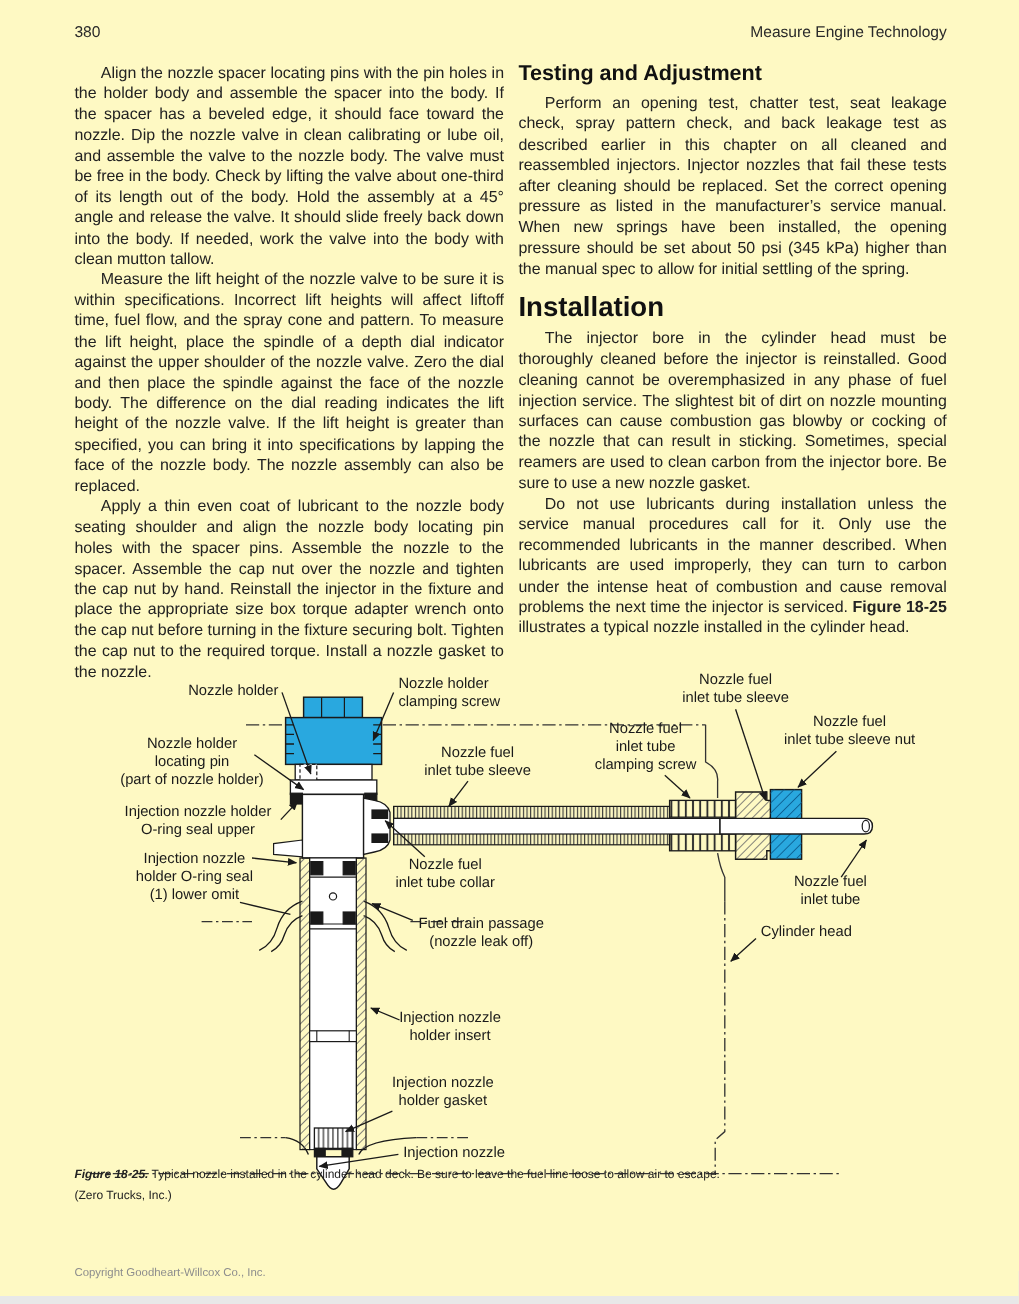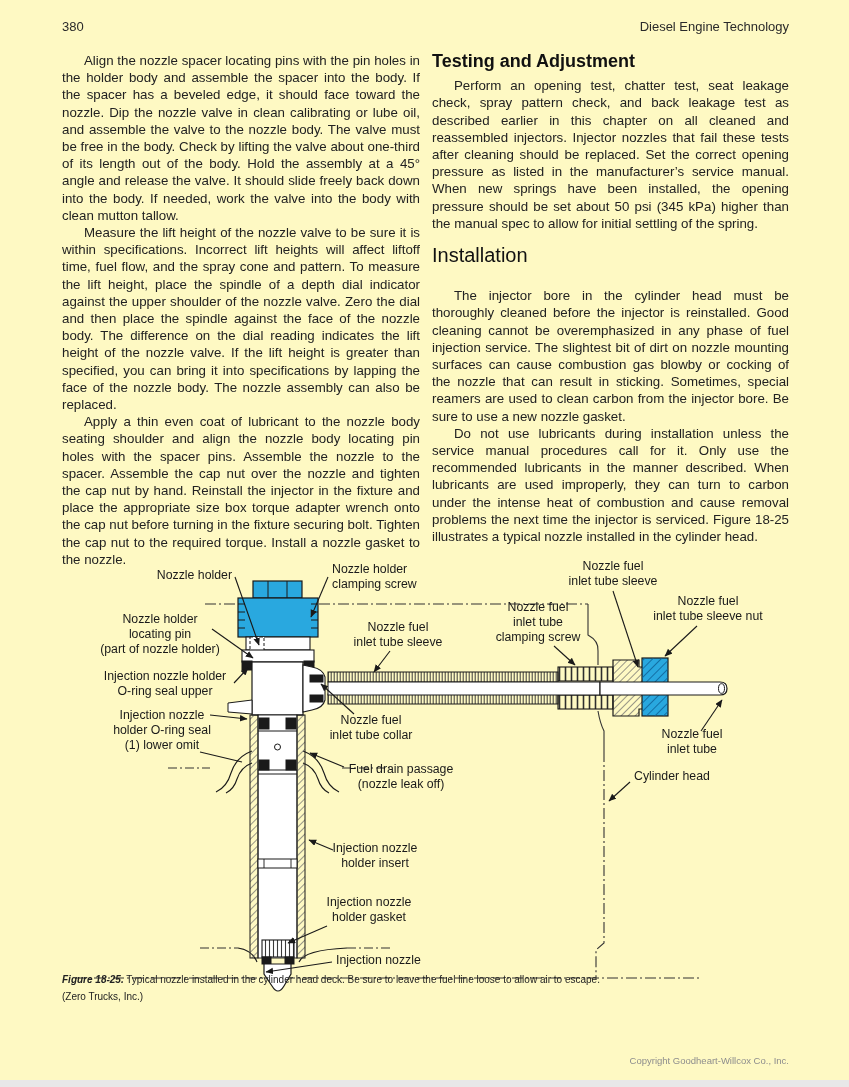--- a/index.html
+++ b/index.html
@@ -9,38 +9,38 @@
     margin:0 auto;
   }
   .header{position:absolute;top:19px;left:62px;width:727px;display:flex;
     justify-content:space-between;font-size:13px;color:#2a2a2a;}
   .col{position:absolute;top:52px;width:358px;font-size:13.3px;line-height:17.2px;
     text-align:justify;color:#222;}
   .col-left{left:62px;}
   .col-right{left:432px;width:357px;}
   .col p{margin:0;text-indent:22px;}
   .h-sub{font-size:18px;font-weight:bold;margin:1px 0 7px 0;color:#111;}
-  .h-main{font-size:20px;font-weight:normal;margin:15px 0 23px 0;color:#111;}
-  .bold-ref{font-weight:normal;}
+  .h-main{font-size:23px;font-weight:bold;margin:15px 0 9px 0;color:#111;}
+  .bold-ref{font-weight:bold;}
   .figure-wrap{position:absolute;left:60px;top:555px;width:789px;height:450px;}
   .caption{position:absolute;left:62px;top:972px;width:737px;font-size:10px;
     line-height:16.5px;color:#222;}
   .caption .fig-label{font-weight:bold;font-style:italic;}
-  .copyright{position:absolute;left:62px;top:1055px;width:727px;text-align:right;
+  .copyright{position:absolute;left:62px;top:1055px;width:727px;
     font-size:9.5px;color:#8d8d8d;}
   svg text{font-family:"Liberation Sans", sans-serif;font-size:12.3px;fill:#1a1a1a;}
 </style>
 </head>
 <body>
 
 <div class="page">
 
   <div class="header">
     <span>380</span>
-    <span>Diesel Engine Technology</span>
+    <span>Measure Engine Technology</span>
   </div>
 
   <div class="col col-left">
     <p>Align the nozzle spacer locating pins with the pin holes in the holder body and assemble the spacer into the body. If the spacer has a beveled edge, it should face toward the nozzle. Dip the nozzle valve in clean calibrating or lube oil, and assemble the valve to the nozzle body. The valve must be free in the body. Check by lifting the valve about one-third of its length out of the body. Hold the assembly at a 45° angle and release the valve. It should slide freely back down into the body. If needed, work the valve into the body with clean mutton tallow.</p>
     <p>Measure the lift height of the nozzle valve to be sure it is within specifications. Incorrect lift heights will affect liftoff time, fuel flow, and the spray cone and pattern. To measure the lift height, place the spindle of a depth dial indicator against the upper shoulder of the nozzle valve. Zero the dial and then place the spindle against the face of the nozzle body. The difference on the dial reading indicates the lift height of the nozzle valve. If the lift height is greater than specified, you can bring it into specifications by lapping the face of the nozzle body. The nozzle assembly can also be replaced.</p>
     <p>Apply a thin even coat of lubricant to the nozzle body seating shoulder and align the nozzle body locating pin holes with the spacer pins. Assemble the nozzle to the spacer. Assemble the cap nut over the nozzle and tighten the cap nut by hand. Reinstall the injector in the fixture and place the appropriate size box torque adapter wrench onto the cap nut before turning in the fixture securing bolt. Tighten the cap nut to the required torque. Install a nozzle gasket to the nozzle.</p>
   </div>
 
   <div class="col col-right">
     <div class="h-sub">Testing and Adjustment</div>

